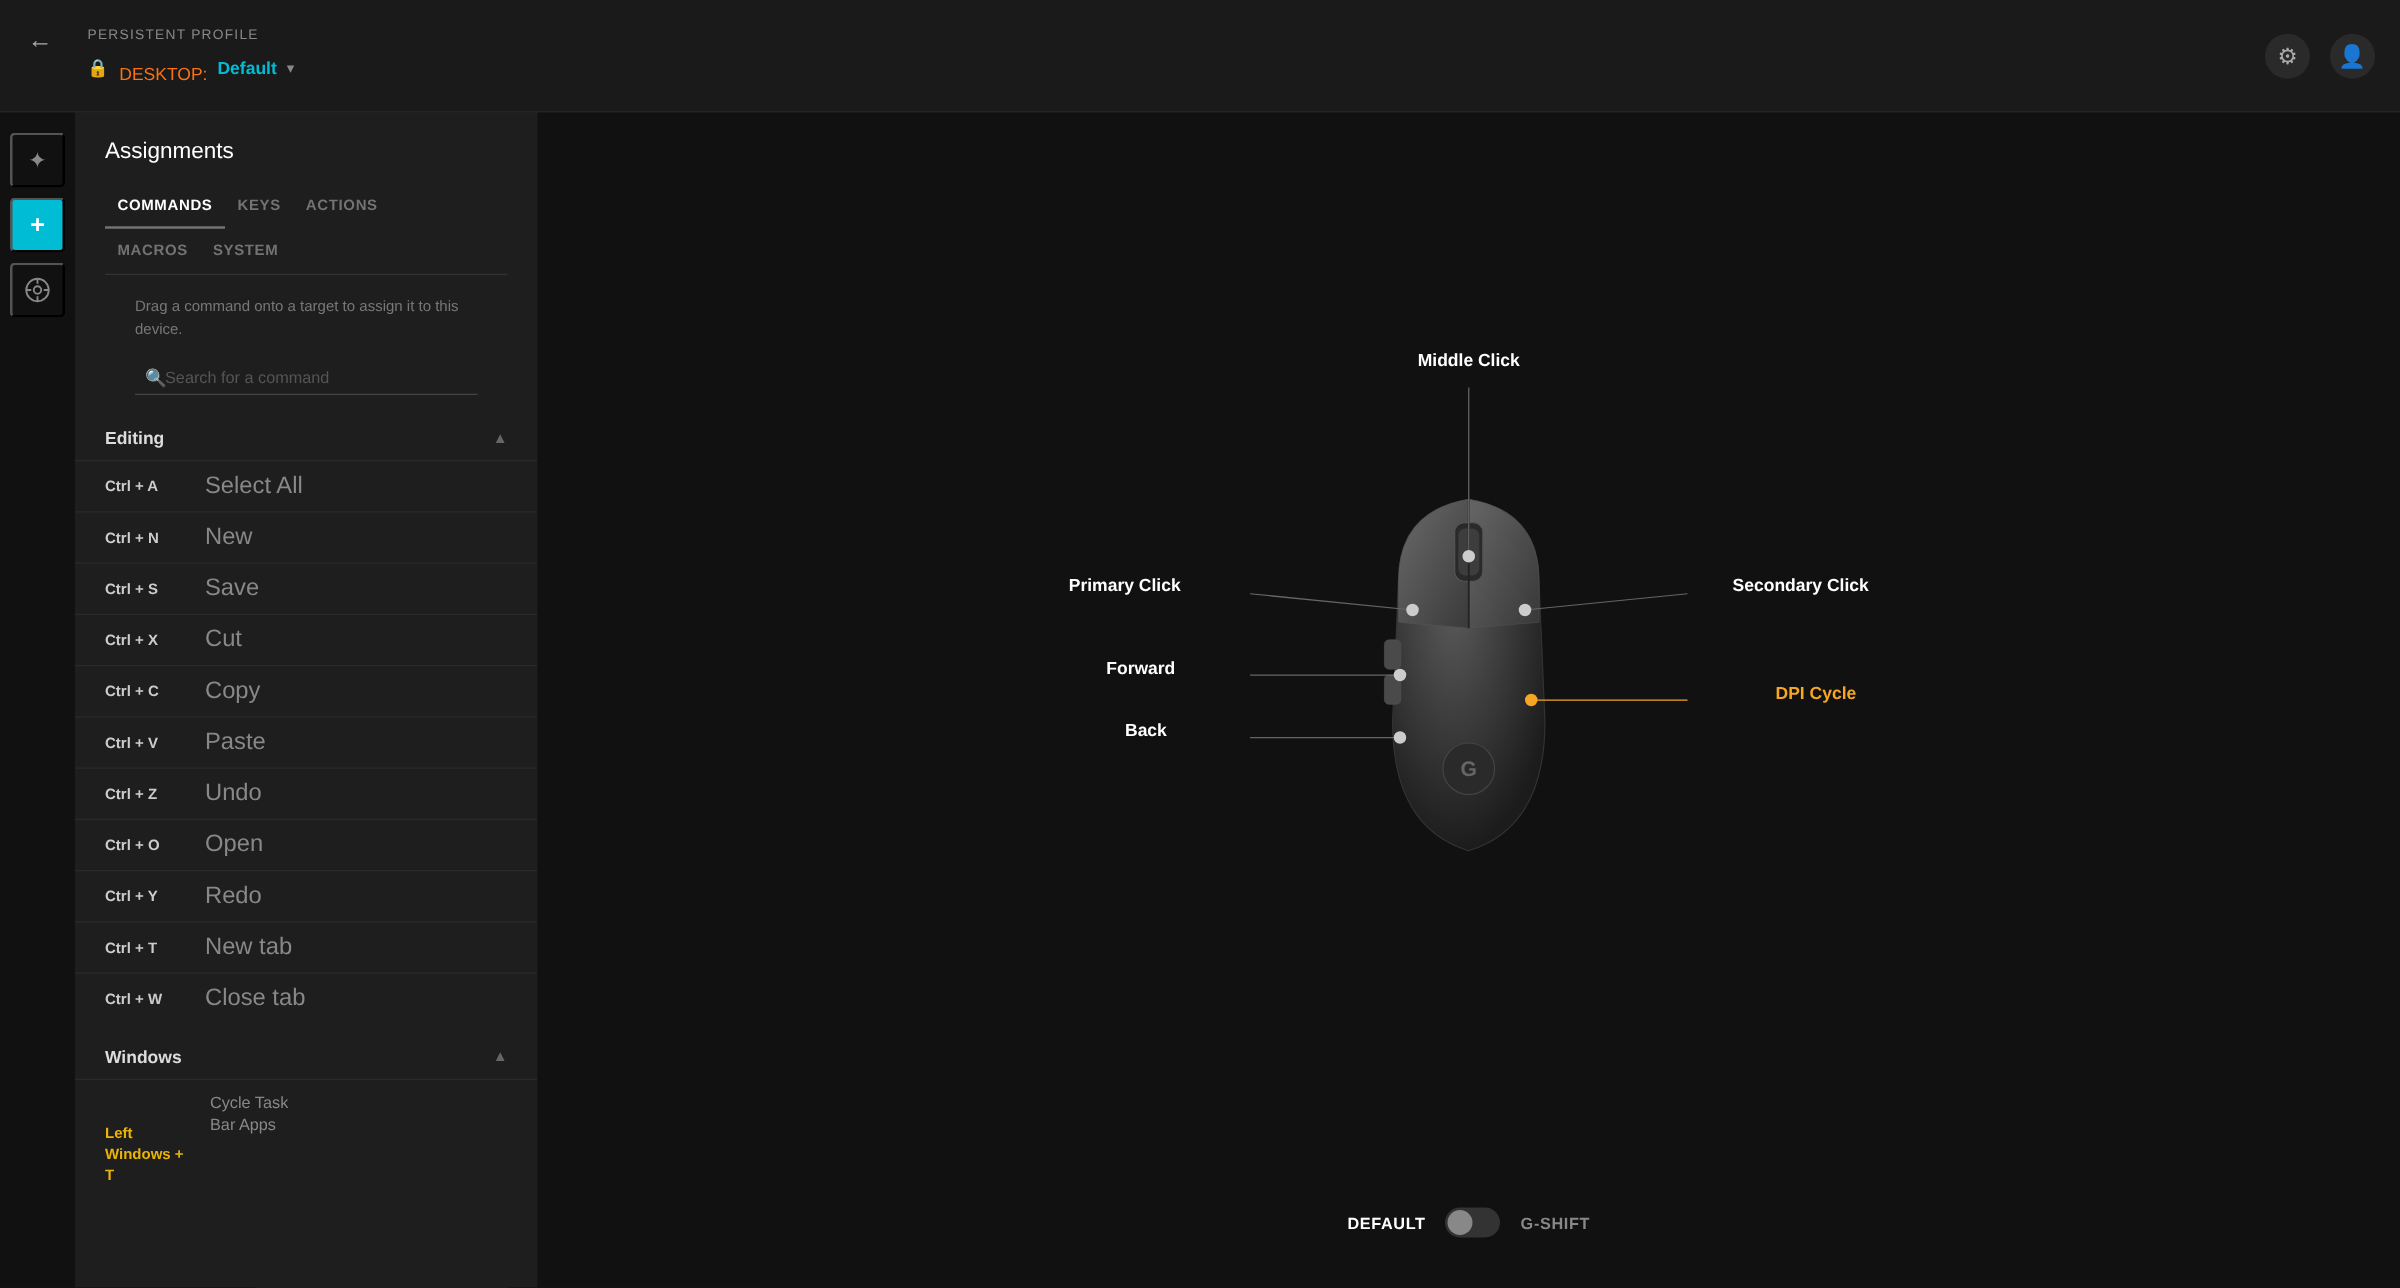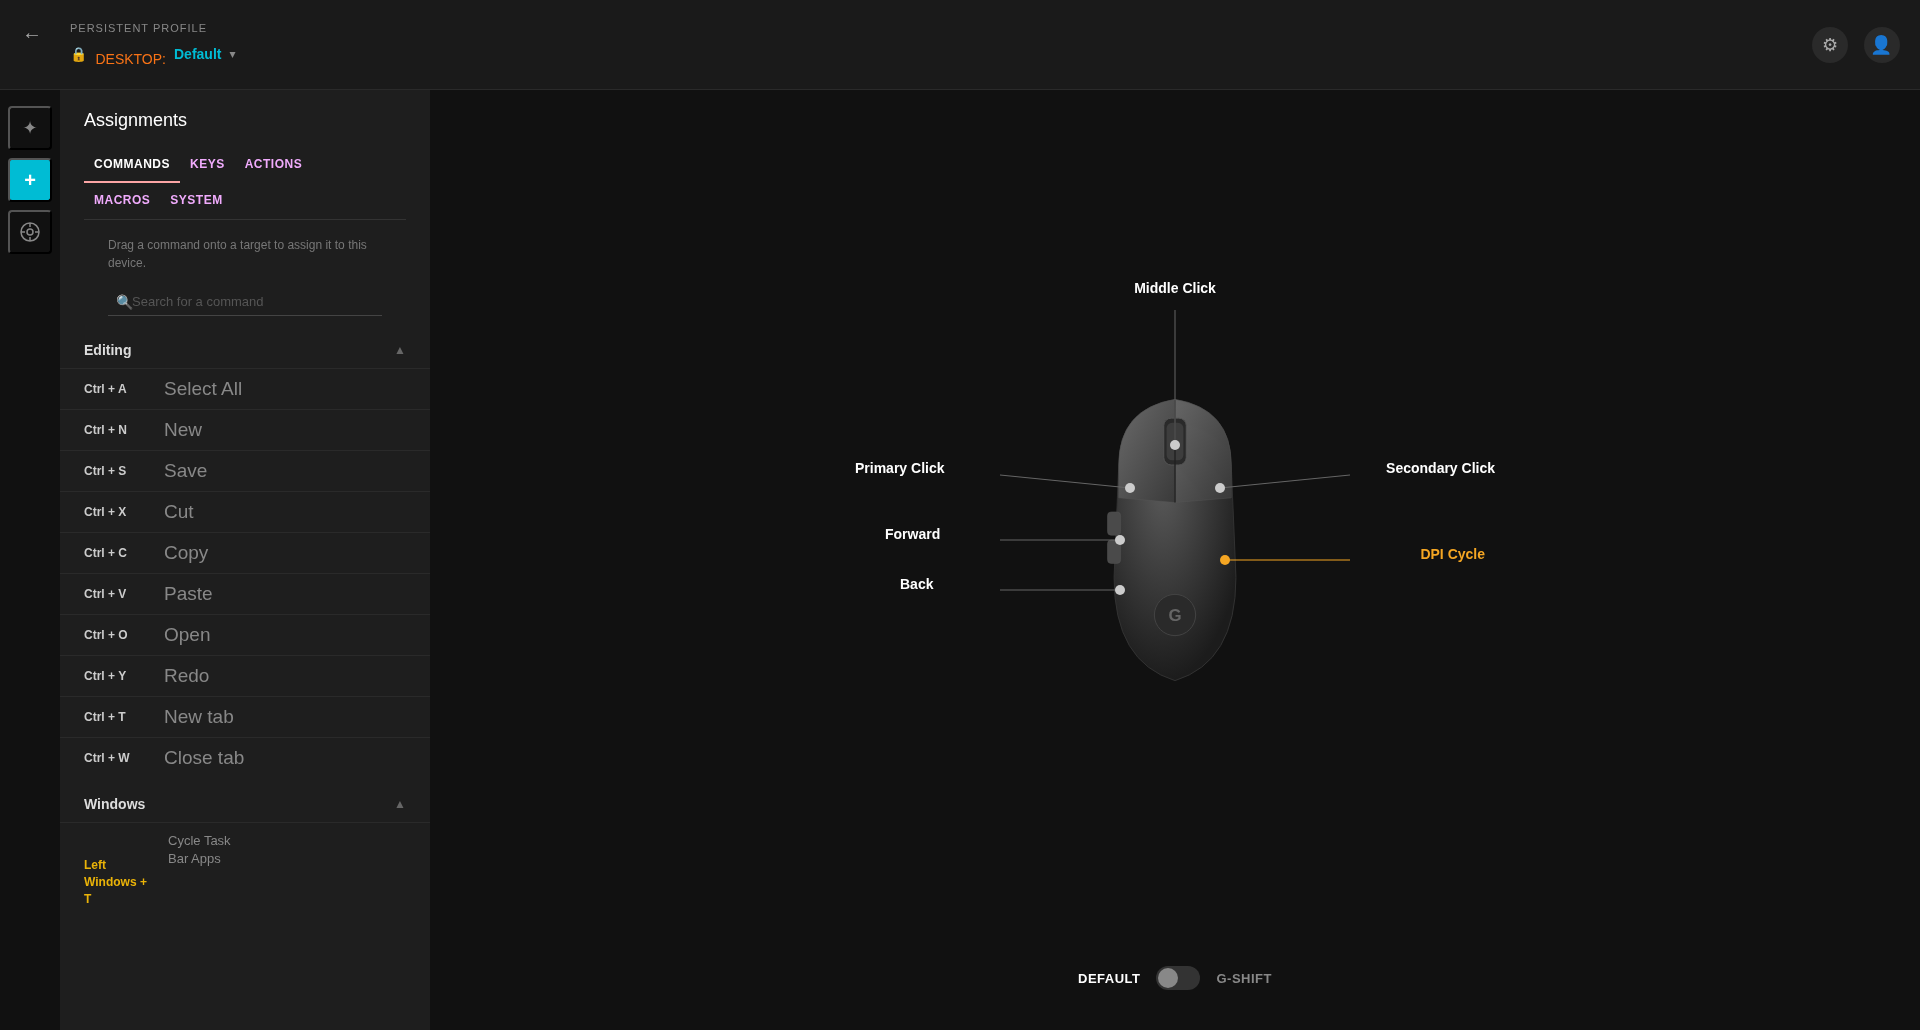--- a/index.html
+++ b/index.html
@@ -141,30 +141,30 @@
     .tabs-row {
       display: flex;
       gap: 0;
       margin-bottom: 0;
     }
     .tab-btn {
       padding: 6px 10px 10px;
       font-size: 12px;
       font-weight: 600;
       letter-spacing: 0.5px;
-      color: #f0abfc;
+      color: #737373;
       background: none;
       border: none;
       border-bottom: 2px solid transparent;
       cursor: pointer;
       text-transform: uppercase;
     }
     .tab-btn.active {
       color: #fff;
-      border-bottom: 2px solid #fca5a5;
+      border-bottom: 2px solid #737373;
     }
     .tabs-row2 {
       display: flex;
       gap: 0;
       padding: 4px 0 0;
     }
     .divider-line {
       height: 1px;
       background: #333;
       margin: 0 0 16px;
@@ -426,20 +426,24 @@
       </div>
       <div class="command-item">
         <span class="shortcut">Ctrl + C</span>
         <span class="command-label">Copy</span>
       </div>
       <div class="command-item">
         <span class="shortcut">Ctrl + V</span>
         <span class="command-label">Paste</span>
       </div>
       <div class="command-item">
+        <span class="shortcut">Ctrl + Z</span>
+        <span class="command-label">Undo</span>
+      </div>
+      <div class="command-item">
         <span class="shortcut">Ctrl + O</span>
         <span class="command-label">Open</span>
       </div>
       <div class="command-item">
         <span class="shortcut">Ctrl + Y</span>
         <span class="command-label">Redo</span>
       </div>
       <div class="command-item">
         <span class="shortcut">Ctrl + T</span>
         <span class="command-label">New tab</span>

